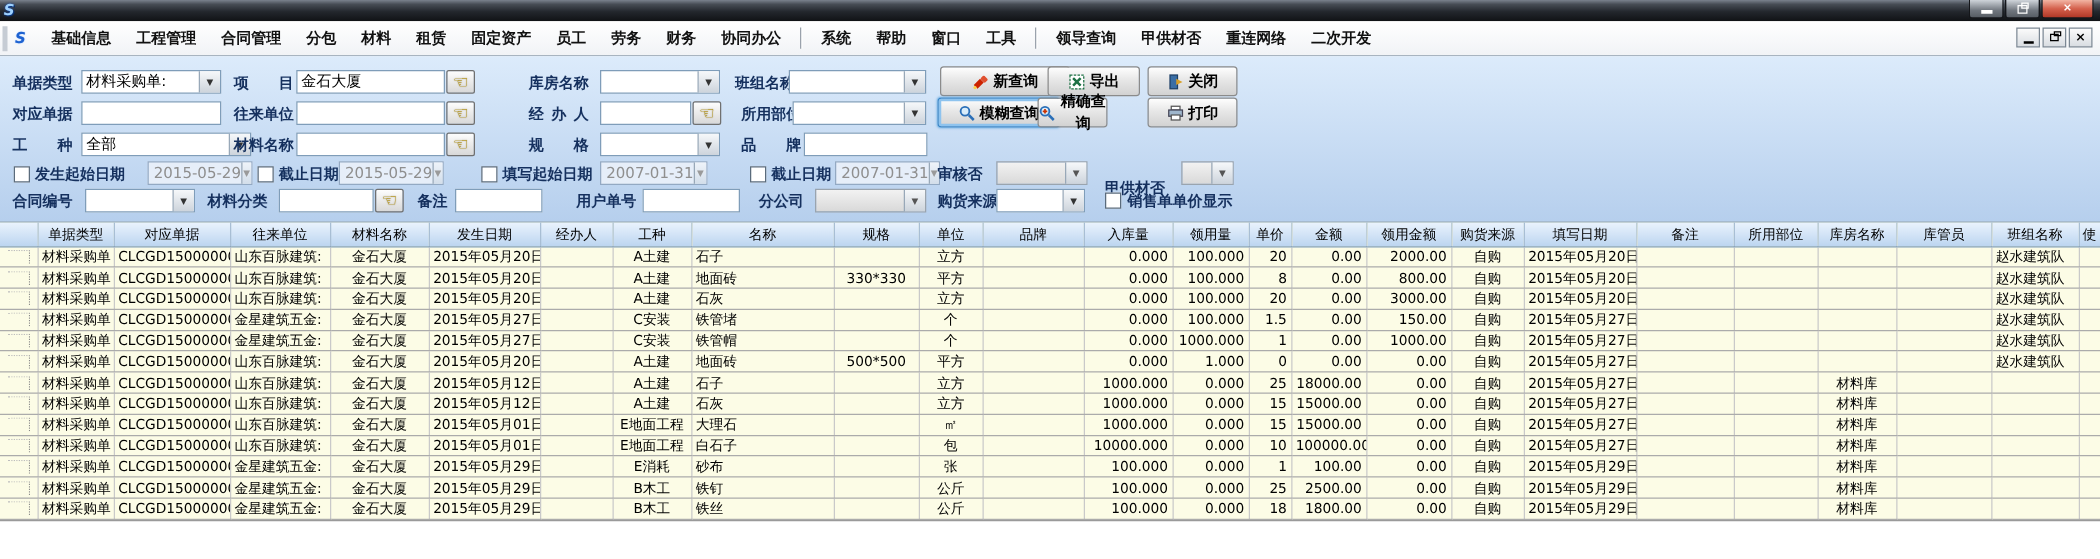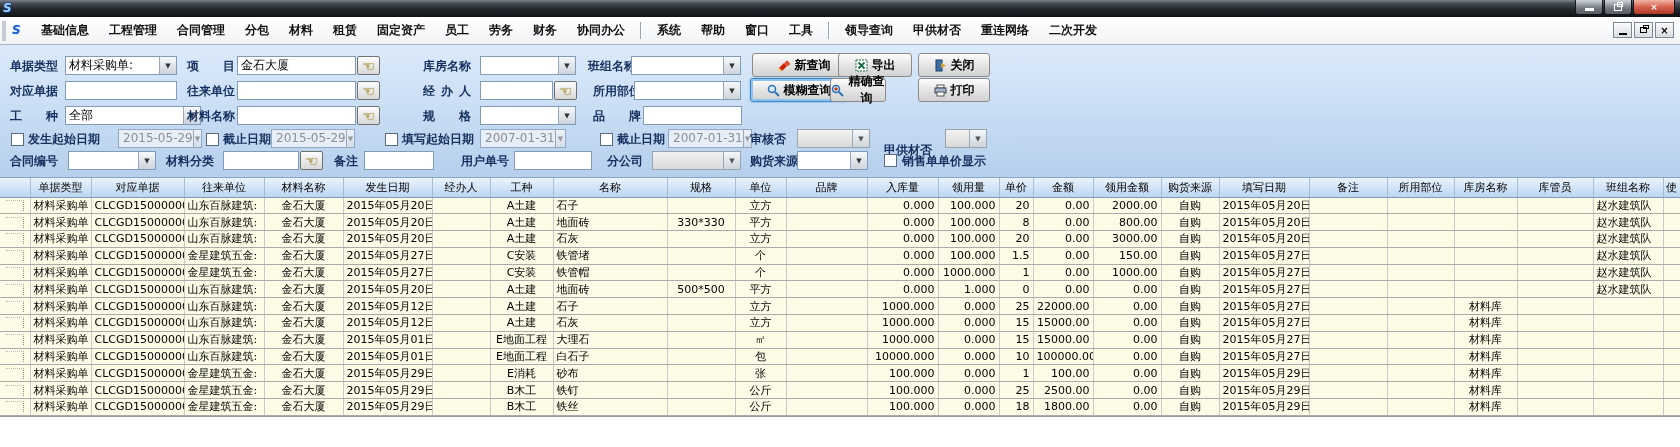--- a/index.html
+++ b/index.html
@@ -551,21 +551,21 @@
           <td class="al-l">2015年05月12日</td>
           <td class="al-c"></td>
           <td class="al-c">A土建</td>
           <td class="al-l">石子</td>
           <td class="al-c"></td>
           <td class="al-c">立方</td>
           <td class="al-c"></td>
           <td class="al-r">1000.000</td>
           <td class="al-r">0.000</td>
           <td class="al-r">25</td>
-          <td class="al-r">22000.00</td>
+          <td class="al-r">18000.00</td>
           <td class="al-r">0.00</td>
           <td class="al-c">自购</td>
           <td class="al-l">2015年05月27日</td>
           <td class="al-l"></td>
           <td class="al-c"></td>
           <td class="al-c">材料库</td>
           <td class="al-c"></td>
           <td class="al-l"></td>
           <td class="al-l"></td>
         </tr>

